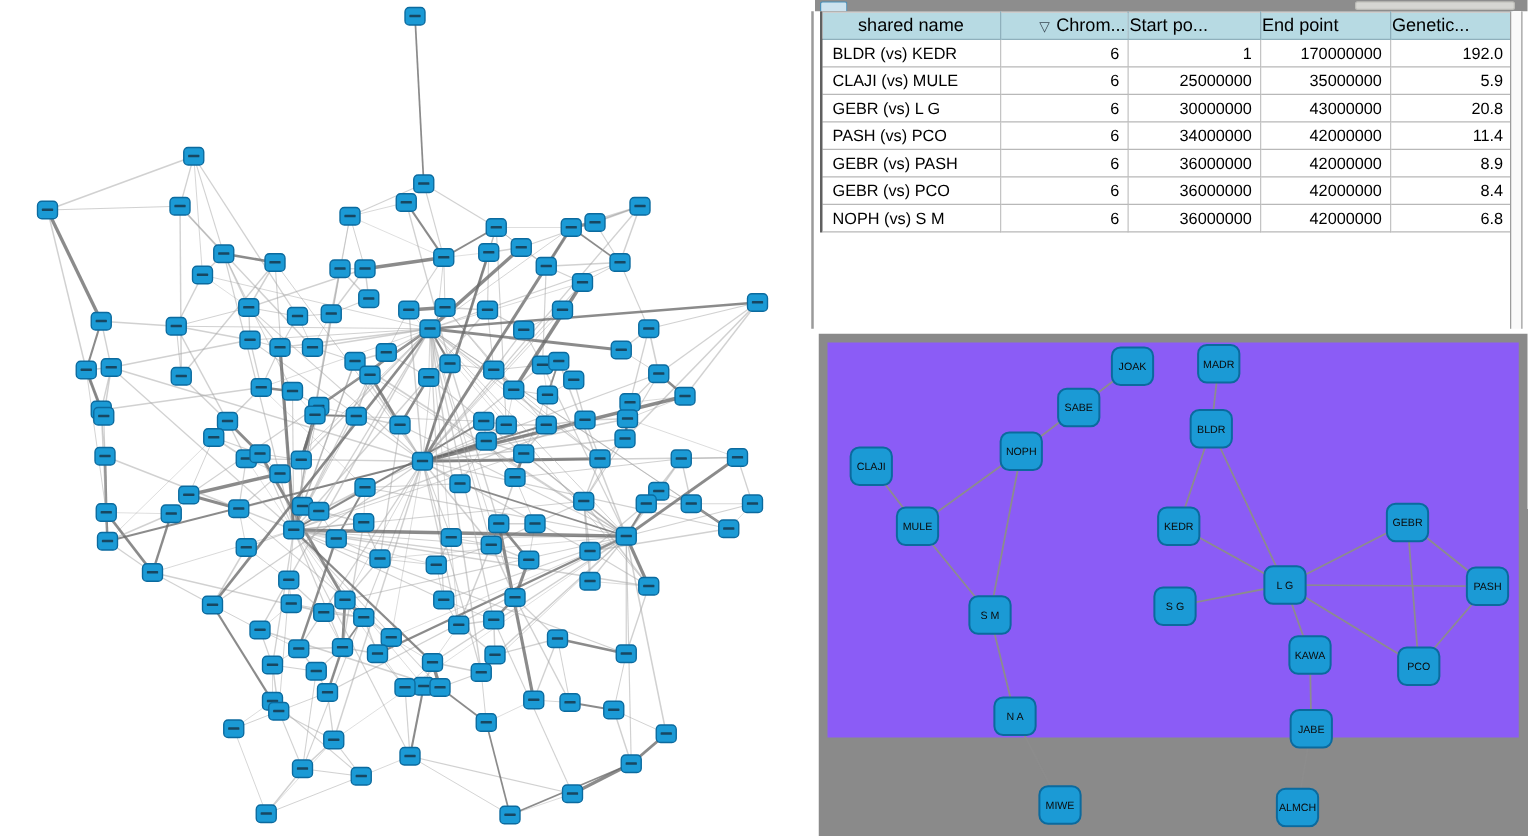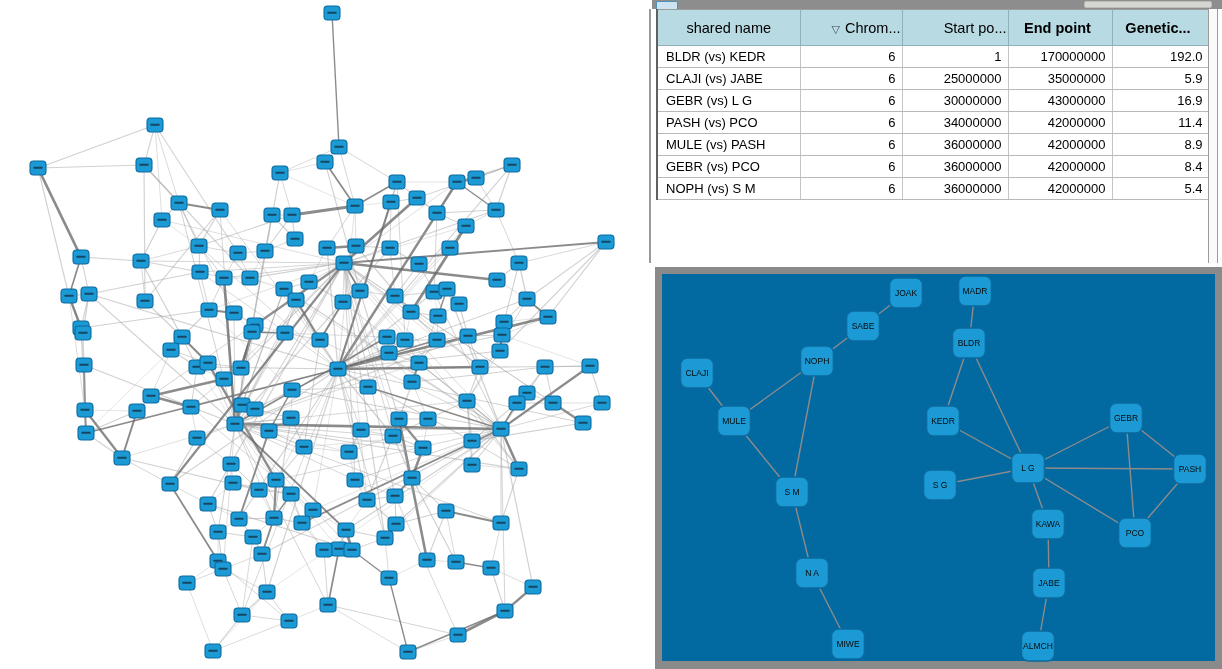--- a/index.html
+++ b/index.html
@@ -17,40 +17,40 @@
   #top-strip{position:absolute;left:652px;top:0;width:570px;height:9px;background:#8d8d8d;}
   #strip-tab-blue{position:absolute;left:4px;top:1px;width:22px;height:8px;
       background:#cde3ef;border:1px solid #4d90b8;border-bottom:none;border-radius:2px 2px 0 0;box-sizing:border-box;}
   #strip-thumb{position:absolute;left:432px;top:1px;width:128px;height:7px;
       background:#d6d6d2;border:1px solid #bdbdb8;border-radius:2px;box-sizing:border-box;}
 
   
   #table-wrap{position:absolute;left:656px;top:9px;width:562px;height:254px;background:#fff;}
   table{border-collapse:collapse;table-layout:fixed;width:552px;}
   th,td{box-sizing:border-box;overflow:hidden;white-space:nowrap;}
-  thead th{height:36px;background:#b7dae3;font-size:14.5px;font-weight:400;color:#000;
+  thead th{height:22px;background:#b7dae3;font-size:14.5px;font-weight:400;color:#000;
       border:1px solid #8fb0bc;border-top:1px solid #9c9c9c;}
   tbody td{height:22px;font-size:13px;color:#000;background:#fff;
       border:1px solid #c4c4c4;border-bottom:1px solid #b8b8b8;}
   table{border-left:2px solid #606060;border-right:1px solid #9c9c9c;}
   col.c0{width:143px;}col.c1{width:102px;}col.c2{width:106px;}col.c3{width:104px;}col.c4{width:97px;}
   th.h0{text-align:center;}
   th.h1{text-align:right;padding-left:6px;}
-  th.h2{text-align:right;}
-  th.h3,th.h4{text-align:center;padding-right:6px;font-weight:bold;}
+  th.h2{text-align:left;}
+  th.h3,th.h4{text-align:left;padding-right:6px;}
   td.d0{text-align:left;padding-left:8px;}
   td.d1,td.d2,td.d3,td.d4{text-align:right;padding-right:6px;}
   .funnel{font-size:11px;color:#3b4a55;margin-right:5px;}
   #scroll-strip{position:absolute;left:552px;top:0;width:10px;height:254px;background:#fafafa;
       border-left:1px solid #9c9c9c;border-right:1px solid #9c9c9c;box-sizing:border-box;}
 
   
   #right-panel{position:absolute;left:655px;top:267px;width:567px;height:402px;
       background:#8a8a8a;box-sizing:border-box;}
-  #right-inner{position:absolute;left:7px;top:7px;width:553px;height:387px;background:#0369a1;}
+  #right-inner{position:absolute;left:7px;top:7px;width:553px;height:316px;background:#8b5cf6;}
 
   svg text{pointer-events:none;}
 </style>
 </head>
 <body>
 
 <div id="left-panel">
   <svg id="left-net" width="650" height="669" viewBox="0 0 650 669">
       <g>
         <line x1="332" y1="13" x2="339" y2="147" stroke="#6a6a6a" stroke-width="1.39" stroke-opacity="0.78"></line>
@@ -1224,60 +1224,60 @@
     </thead>
     <tbody id="table-body">
         <tr>
           <td class="d0">BLDR (vs) KEDR</td>
           <td class="d1">6</td>
           <td class="d2">1</td>
           <td class="d3">170000000</td>
           <td class="d4">192.0</td>
         </tr>
         <tr>
-          <td class="d0">CLAJI (vs) JABE</td>
+          <td class="d0">CLAJI (vs) MULE</td>
           <td class="d1">6</td>
           <td class="d2">25000000</td>
           <td class="d3">35000000</td>
           <td class="d4">5.9</td>
         </tr>
         <tr>
           <td class="d0">GEBR (vs) L G</td>
           <td class="d1">6</td>
           <td class="d2">30000000</td>
           <td class="d3">43000000</td>
-          <td class="d4">16.9</td>
+          <td class="d4">20.8</td>
         </tr>
         <tr>
           <td class="d0">PASH (vs) PCO</td>
           <td class="d1">6</td>
           <td class="d2">34000000</td>
           <td class="d3">42000000</td>
           <td class="d4">11.4</td>
         </tr>
         <tr>
-          <td class="d0">MULE (vs) PASH</td>
+          <td class="d0">GEBR (vs) PASH</td>
           <td class="d1">6</td>
           <td class="d2">36000000</td>
           <td class="d3">42000000</td>
           <td class="d4">8.9</td>
         </tr>
         <tr>
           <td class="d0">GEBR (vs) PCO</td>
           <td class="d1">6</td>
           <td class="d2">36000000</td>
           <td class="d3">42000000</td>
           <td class="d4">8.4</td>
         </tr>
         <tr>
           <td class="d0">NOPH (vs) S M</td>
           <td class="d1">6</td>
           <td class="d2">36000000</td>
           <td class="d3">42000000</td>
-          <td class="d4">5.4</td>
+          <td class="d4">6.8</td>
         </tr>
       </tbody>
   </table>
   <div id="scroll-strip"></div>
 </div>
 
 <div id="right-panel">
   <div id="right-inner">
     <svg id="right-net" width="553" height="388" viewBox="0 0 553 388">
         <g>

